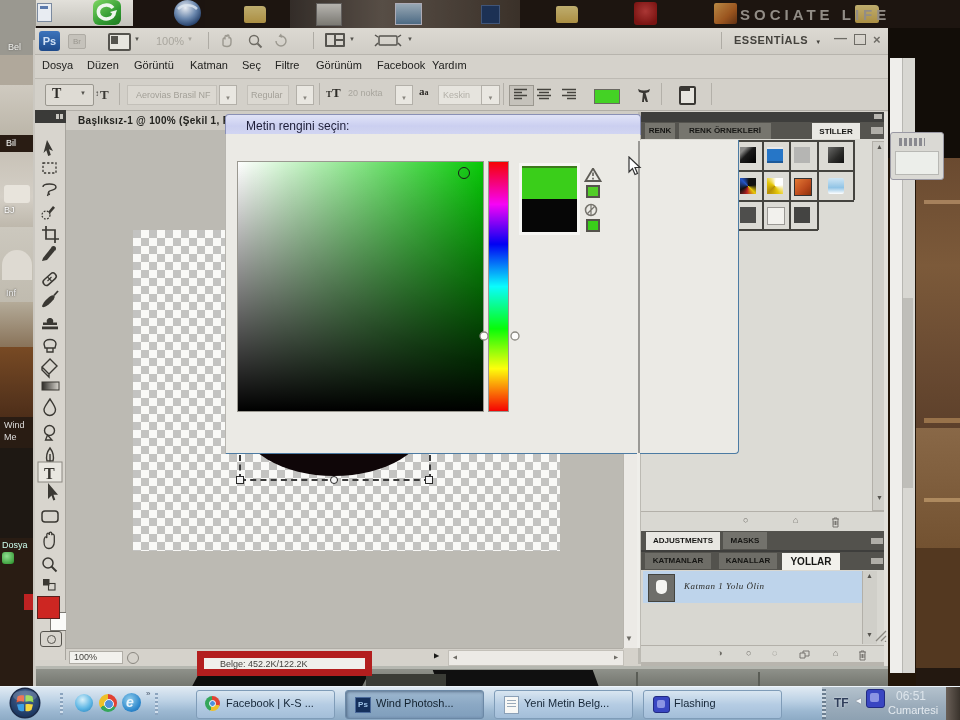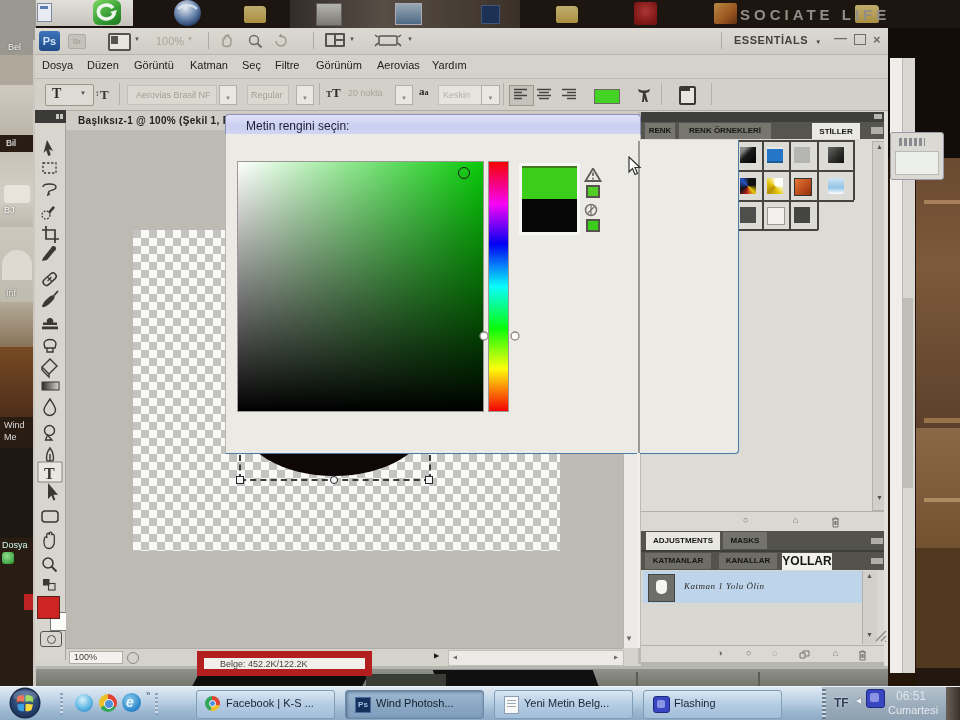--- a/index.html
+++ b/index.html
@@ -133,21 +133,21 @@
   </div>
 
   <div class="a" id="menubar" style="left:0;top:27px;width:853px;height:21px;background:#d5d2cb;font-size:11px;color:#21211f;">
     <div class="tx" style="left:7px;top:4px;">Dosya</div>
     <div class="tx" style="left:52px;top:4px;">Düzen</div>
     <div class="tx" style="left:99px;top:4px;">Görüntü</div>
     <div class="tx" style="left:155px;top:4px;">Katman</div>
     <div class="tx" style="left:207px;top:4px;">Seç</div>
     <div class="tx" style="left:240px;top:4px;">Filtre</div>
     <div class="tx" style="left:281px;top:4px;">Görünüm</div>
-    <div class="tx" style="left:342px;top:4px;">Aerovias</div>
+    <div class="tx" style="left:342px;top:4px;">Facebook</div>
     <div class="tx" style="left:397px;top:4px;">Yardım</div>
   </div>
 
   <div class="a" id="optbar" style="left:0;top:50px;width:853px;height:31px;background:#d3d0c9;border-top:1px solid #bdbab3;border-bottom:1px solid #b0ada6;">
     <div class="a" style="left:10px;top:5px;width:47px;height:20px;background:#dedbd4;border:1px solid #9a978f;border-radius:2px;">
       <div class="tx" style="left:6px;top:1px;font-size:14px;font-weight:bold;color:#2e2c28;font-family:'Liberation Serif',serif;">T</div>
       <div class="tx" style="left:34px;top:5px;font-size:6px;color:#55534e;">▼</div>
     </div>
     <div class="a" style="left:62px;top:8px;width:16px;height:16px;">
       <span class="tx" style="left:3px;top:0;font-size:13px;font-weight:bold;color:#3a3834;font-family:'Liberation Serif',serif;">T</span>
@@ -376,21 +376,21 @@
   <div class="a" style="left:606px;top:503px;width:247px;height:19px;background:#53524d;">
     <div class="a" style="left:5px;top:1px;width:74px;height:18px;background:#e8e7e2;color:#161614;font-size:8px;font-weight:bold;text-align:center;line-height:18px;">ADJUSTMENTS</div>
     <div class="a" style="left:82px;top:1px;width:44px;height:17px;background:#73726c;color:#161614;font-size:8px;font-weight:bold;text-align:center;line-height:17px;">MASKS</div>
     <div class="a" style="left:230px;top:7px;width:12px;height:6px;background:#b0aea8;"></div>
   </div>
   <div class="a" style="left:606px;top:522px;width:247px;height:2px;background:#3e3e3c;"></div>
 
   <div class="a" style="left:606px;top:524px;width:247px;height:18px;background:#53524d;">
     <div class="a" style="left:4px;top:1px;width:66px;height:16px;background:#6e6d67;color:#161614;font-size:8px;font-weight:bold;text-align:center;line-height:16px;">KATMANLAR</div>
     <div class="a" style="left:78px;top:1px;width:58px;height:16px;background:#6e6d67;color:#161614;font-size:8px;font-weight:bold;text-align:center;line-height:16px;">KANALLAR</div>
-    <div class="a" style="left:141px;top:1px;width:50px;height:17px;background:#f2f1ec;color:#161614;font-size:12px;font-weight:bold;text-align:center;line-height:17px;">YOLLAR</div>
+    <div class="a" style="left:141px;top:1px;width:58px;height:17px;background:#f2f1ec;color:#161614;font-size:10px;font-weight:bold;text-align:center;line-height:17px;">YOLLAR</div>
     <div class="a" style="left:230px;top:6px;width:12px;height:6px;background:#b0aea8;"></div>
   </div>
 
   <div class="a" style="left:606px;top:542px;width:245px;height:75px;background:#d8d7d1;">
     <div class="a" style="left:2px;top:1px;width:219px;height:32px;background:#bdd4ec;"></div>
     <div class="a" style="left:7px;top:4px;width:25px;height:26px;background:#6e6e6a;border:1px solid #44443f;">
       <div class="a" style="left:7px;top:5px;width:11px;height:14px;background:#f5f5f2;border-radius:4px 4px 5px 5px;"></div>
     </div>
     <div class="tx" style="left:43px;top:11px;font-size:9px;font-style:italic;color:#2a2a26;font-family:'Liberation Serif',serif;letter-spacing:0.5px;">Katman 1 Yolu Ölin</div>
     <div class="a" style="left:221px;top:1px;width:14px;height:73px;background:#d0cfc9;border-left:1px solid #b3b0a9;">

